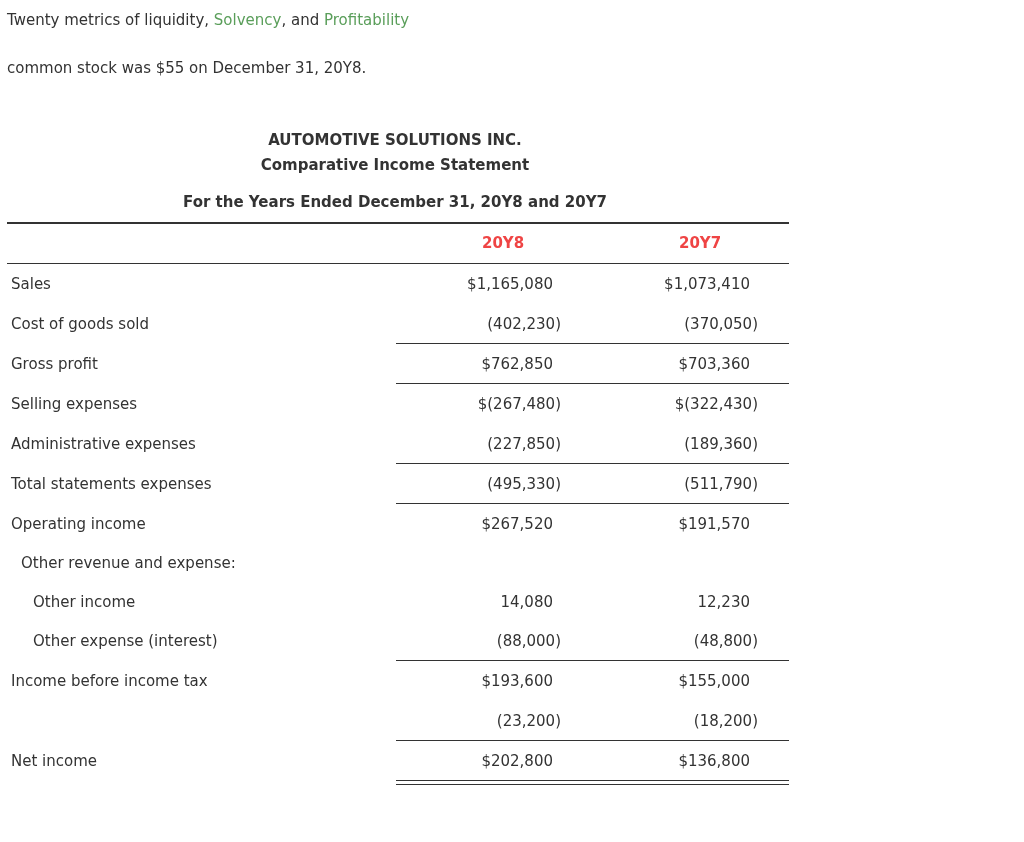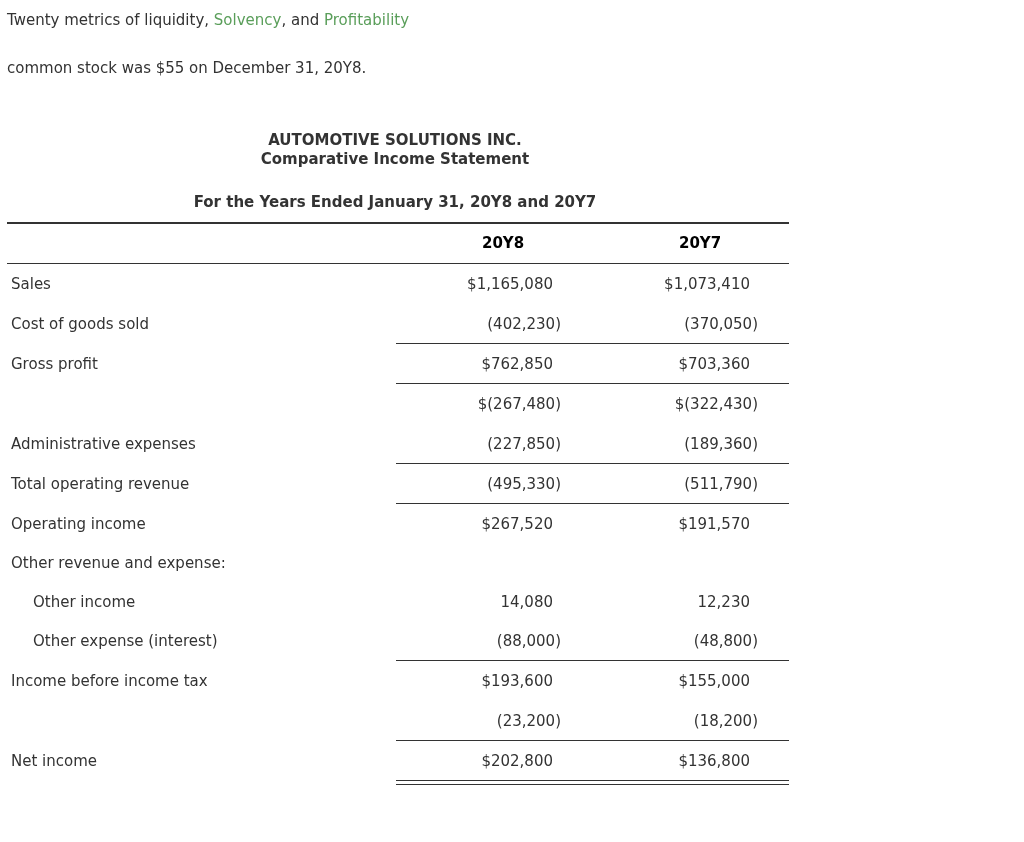--- a/index.html
+++ b/index.html
@@ -29,37 +29,37 @@
   .row { position: absolute; left: 0; height: 40px; width: 782px; }
   .row .label {
     position: absolute; left: 4px; top: 0; line-height: 40px;
     font-size: 15px; color: #333; white-space: nowrap;
   }
   .row .label.indent { left: 26px; }
   .row .v {
     position: absolute; top: 0; line-height: 40px; font-size: 15px; color: #333; white-space: nowrap;
   }
   .colhead {
-    position: absolute; top: 0; line-height: 42px; font-weight: bold; font-size: 15px; color: #000000;
+    position: absolute; top: 0; line-height: 42px; font-weight: bold; font-size: 15px; color: #ef4444;
   }
 </style>
 </head>
 <body>
 
 <div class="title-line">
   <span>Twenty metrics of liquidity, </span><span class="link">Solvency</span><span>, and </span><span class="link">Profitability</span>
 </div>
 
 <div class="intro">
   <div>common stock was $55 on December 31, 20Y8.</div>
 </div>
 
 <div class="hdr" style="top:131px;">AUTOMOTIVE SOLUTIONS INC.</div>
-<div class="hdr" style="top:150px;">Comparative Income Statement</div>
-<div class="hdr" style="top:193px;">For the Years Ended January 31, 20Y8 and 20Y7</div>
+<div class="hdr" style="top:156px;">Comparative Income Statement</div>
+<div class="hdr" style="top:193px;">For the Years Ended December 31, 20Y8 and 20Y7</div>
 
 <div class="table" id="tbl">
   <div class="rule" style="left:0;width:782px;top:0;"></div>
   <div class="row" style="top:0;height:42px;">
     <span class="colhead" style="left:475px;">20Y8</span>
     <span class="colhead" style="left:672px;">20Y7</span>
   </div>
   <div class="rule thin" style="left:0;width:782px;top:41px;"></div>
 <div class="row" style="top: 42px;">
       <span class="label">Sales</span>
@@ -72,41 +72,42 @@
       <span class="v" style="right: 31px;">(370,050)</span>
     </div>
     <div class="rule thin" style="left: 389px; width: 393px; top: 121px;"></div>
     <div class="row" style="top: 122px;">
       <span class="label">Gross profit</span>
       <span class="v" style="right: 236px;">$762,850</span>
       <span class="v" style="right: 39px;">$703,360</span>
     </div>
     <div class="rule thin" style="left: 389px; width: 393px; top: 161px;"></div>
     <div class="row" style="top: 162px;">
+      <span class="label">Selling expenses</span>
       <span class="v" style="right: 228px;">$(267,480)</span>
       <span class="v" style="right: 31px;">$(322,430)</span>
     </div>
     <div class="row" style="top: 202px;">
       <span class="label">Administrative expenses</span>
       <span class="v" style="right: 228px;">(227,850)</span>
       <span class="v" style="right: 31px;">(189,360)</span>
     </div>
     <div class="rule thin" style="left: 389px; width: 393px; top: 241px;"></div>
     <div class="row" style="top: 242px;">
-      <span class="label">Total operating revenue</span>
+      <span class="label">Total statements expenses</span>
       <span class="v" style="right: 228px;">(495,330)</span>
       <span class="v" style="right: 31px;">(511,790)</span>
     </div>
     <div class="rule thin" style="left: 389px; width: 393px; top: 281px;"></div>
     <div class="row" style="top: 282px;">
       <span class="label">Operating income</span>
       <span class="v" style="right: 236px;">$267,520</span>
       <span class="v" style="right: 39px;">$191,570</span>
     </div>
-    <div class="row" style="top: 321px;">
+    <div class="row" style="top: 321px; margin-left: 10px;">
       <span class="label">Other revenue and expense:</span>
       <span class="v" style="right: 236px;"></span>
       <span class="v" style="right: 39px;"></span>
     </div>
     <div class="row" style="top: 360px;">
       <span class="label indent">Other income</span>
       <span class="v" style="right: 236px;">14,080</span>
       <span class="v" style="right: 39px;">12,230</span>
     </div>
     <div class="row" style="top: 399px;">

